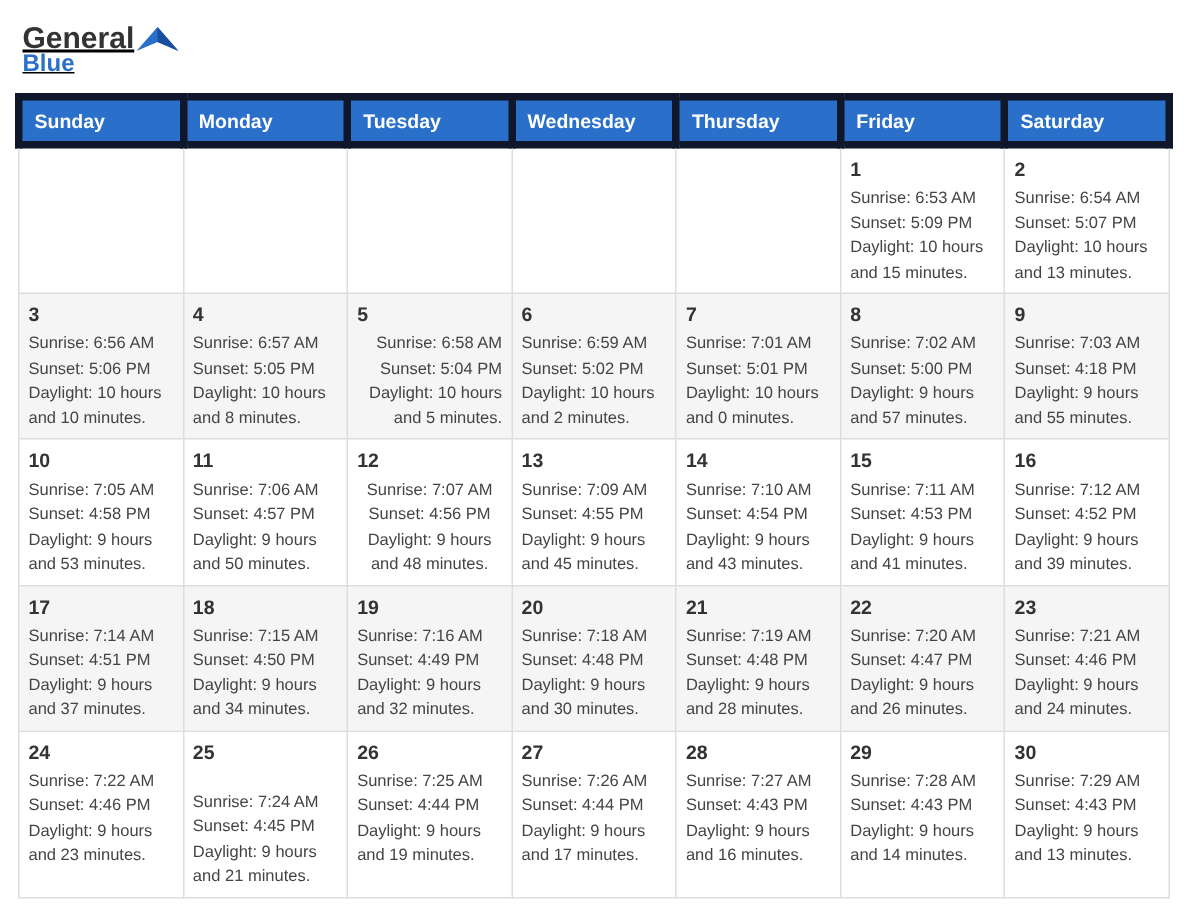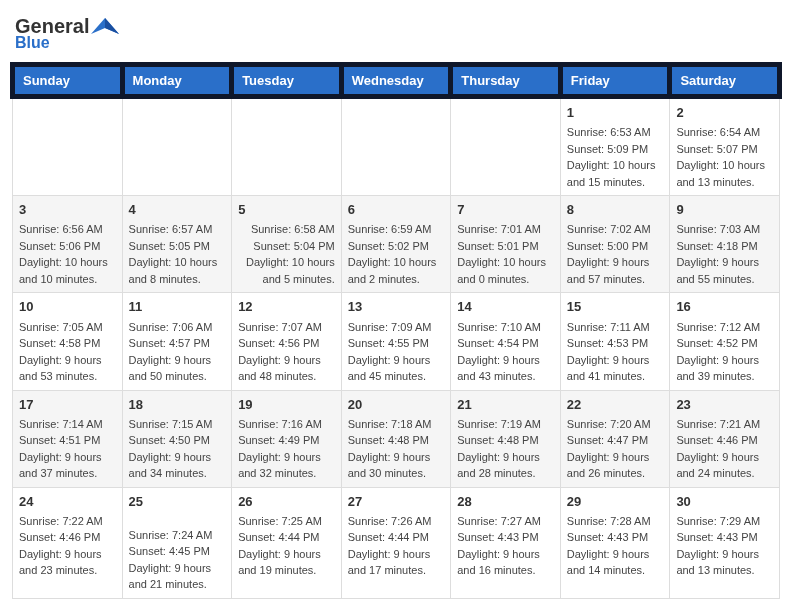--- a/index.html
+++ b/index.html
@@ -14,20 +14,21 @@
       display: flex;
       justify-content: space-between;
       align-items: flex-start;
       margin-bottom: 10px;
       padding: 5px 5px 0 5px;
     }
     .logo {
       display: flex;
       flex-direction: column;
       align-items: flex-start;
+      text-decoration: underline;
     }
     .logo-row {
       display: flex;
       align-items: center;
       gap: 2px;
     }
     .title-block {
       text-align: right;
     }
     .month-title {
@@ -197,21 +198,21 @@
         </td>
         <td>
           <span class="day-number">11</span>
           <div class="day-info" style="white-space: pre-line;">Sunrise: 7:06 AM
 Sunset: 4:57 PM
 Daylight: 9 hours
 and 50 minutes.</div>
         </td>
         <td>
           <span class="day-number">12</span>
-          <div class="day-info" style="white-space: pre-line;">Sunrise: 7:07 AM
+          <div class="day-info" style="white-space: pre-line; text-align: center;">Sunrise: 7:07 AM
 Sunset: 4:56 PM
 Daylight: 9 hours
 and 48 minutes.</div>
         </td>
         <td>
           <span class="day-number">13</span>
           <div class="day-info" style="white-space: pre-line;">Sunrise: 7:09 AM
 Sunset: 4:55 PM
 Daylight: 9 hours
 and 45 minutes.</div>

